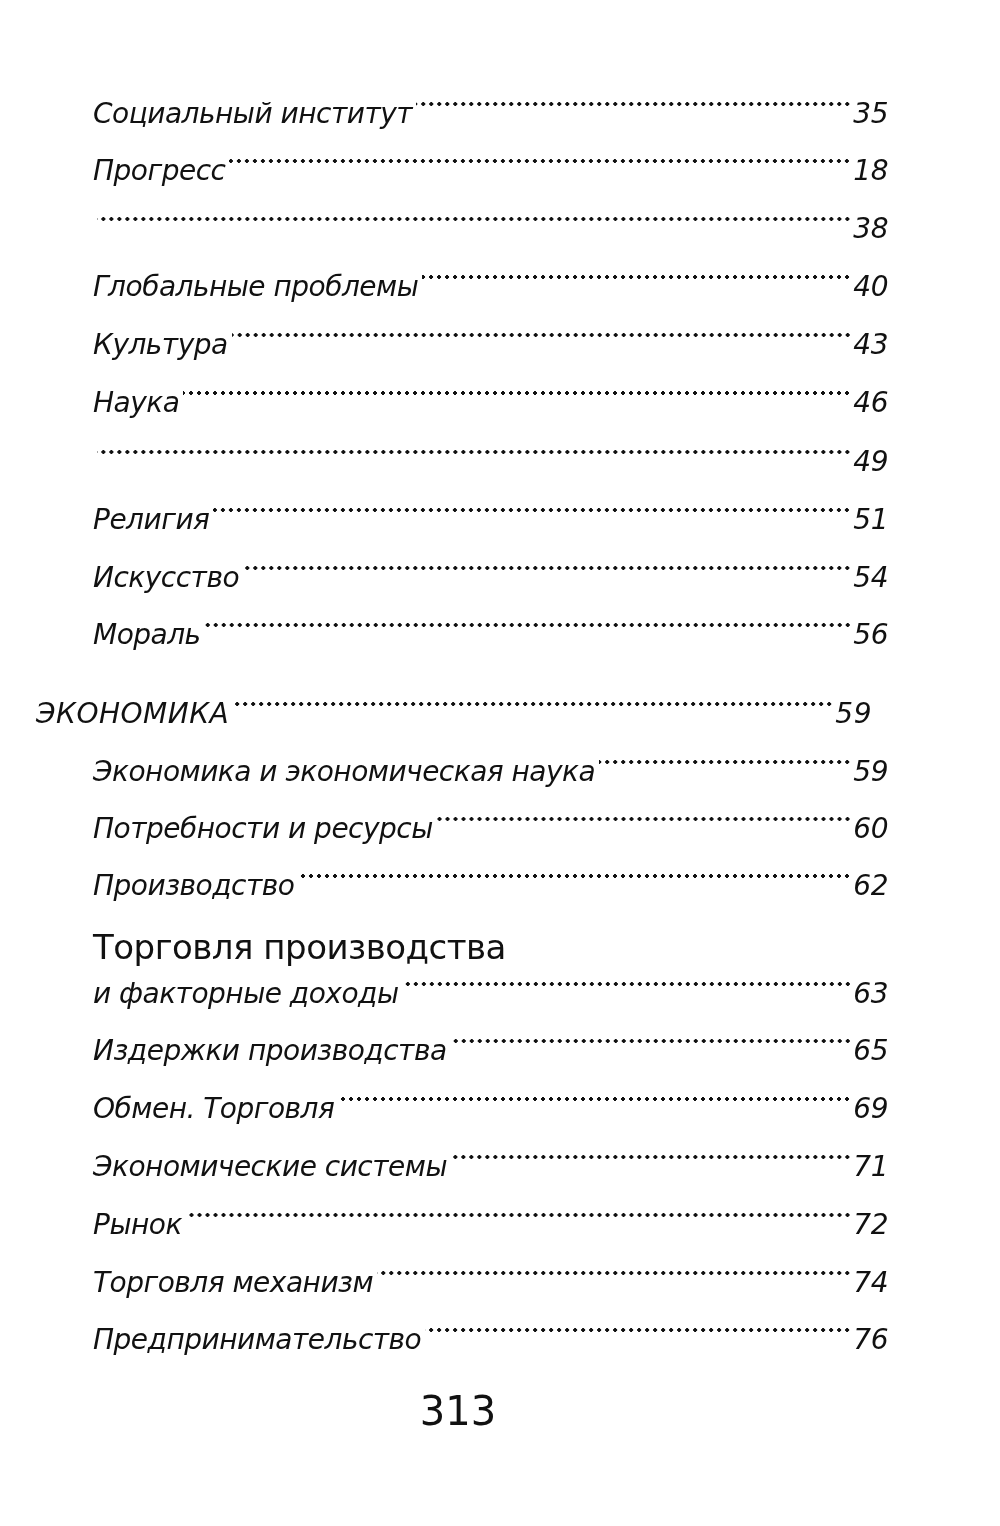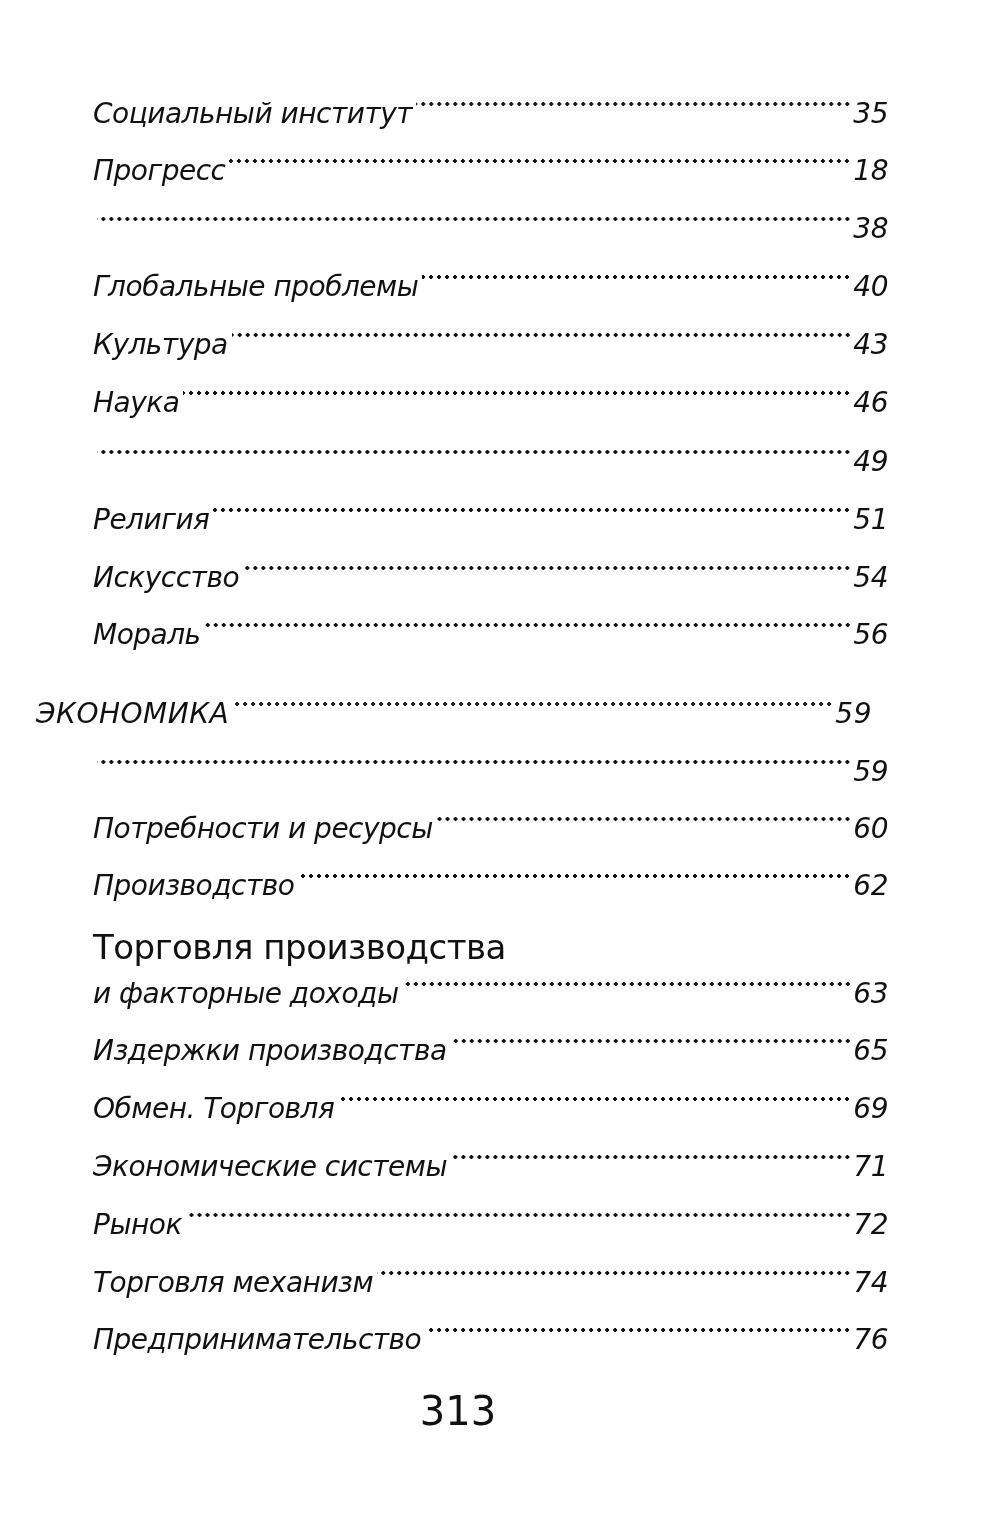--- a/index.html
+++ b/index.html
@@ -151,20 +151,21 @@
     <span class="page">56</span>
   </div>
 
   <div class="row section" style="top:700px">
     <span class="title">ЭКОНОМИКА</span>
     <span class="leader"></span>
     <span class="page">59</span>
   </div>
 
   <div class="row sub" style="top:758px">
+    <span class="title">Экономика и экономическая наука</span>
     <span class="leader"></span>
     <span class="page">59</span>
   </div>
 
   <div class="row sub" style="top:815px">
     <span class="title">Потребности и ресурсы</span>
     <span class="leader"></span>
     <span class="page">60</span>
   </div>
 

